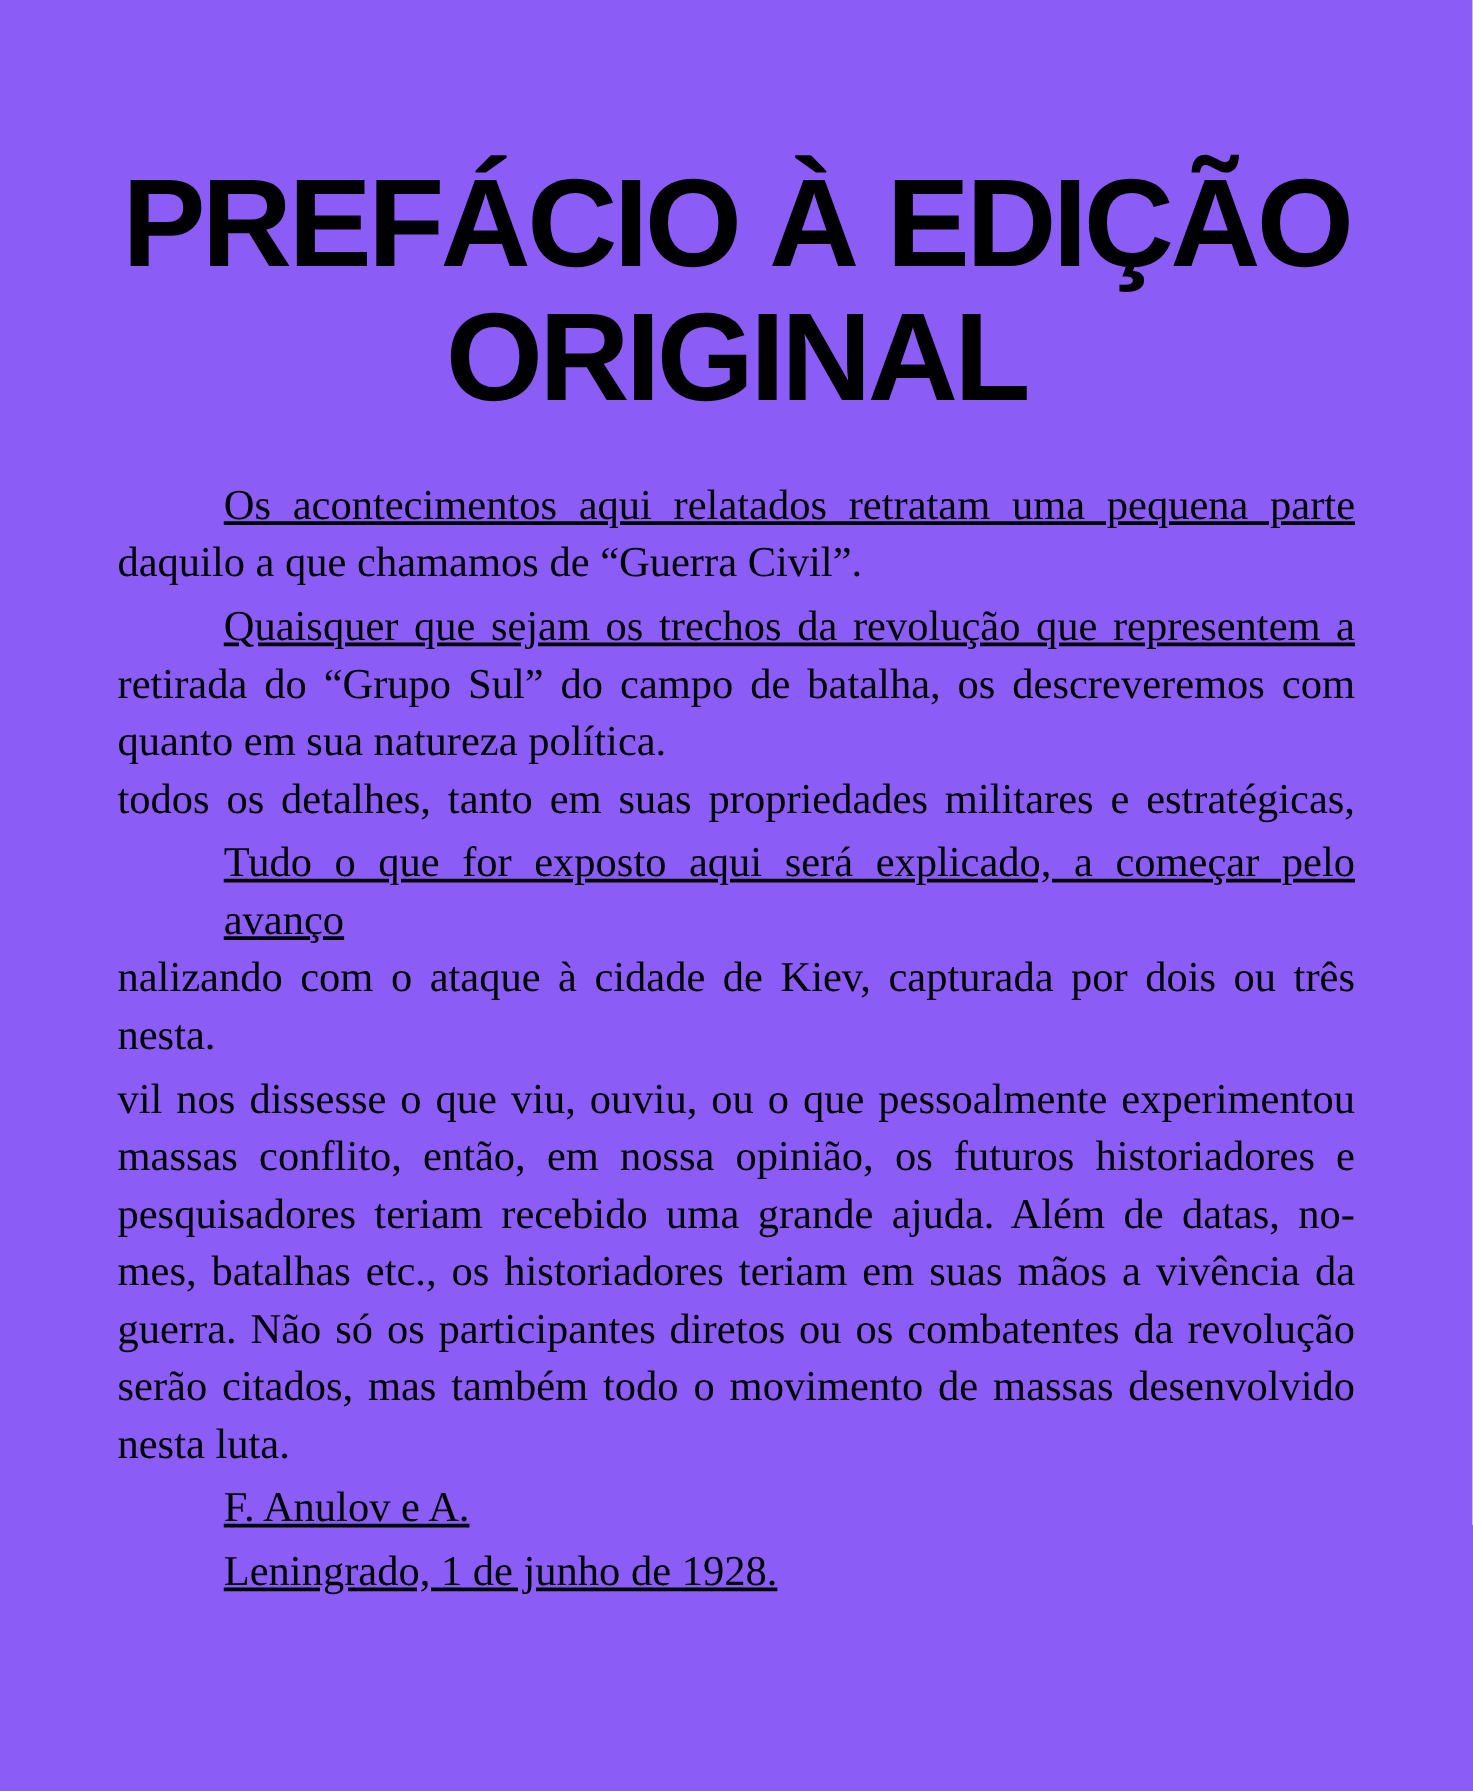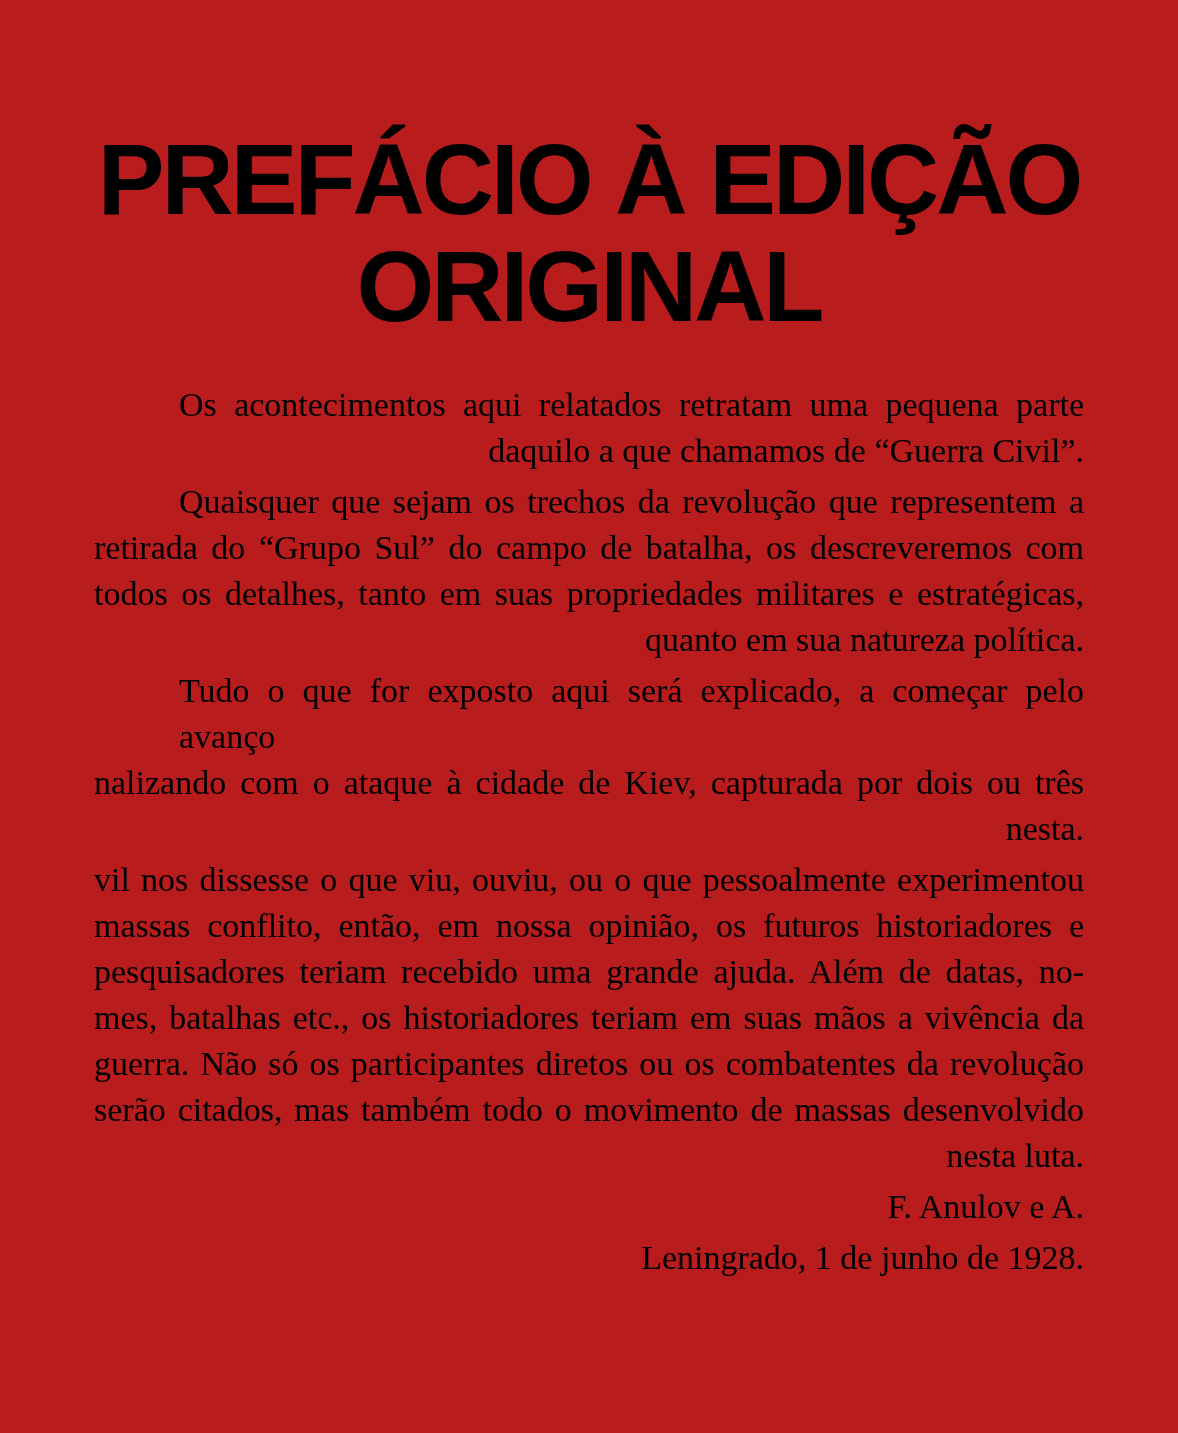--- a/index.html
+++ b/index.html
@@ -6,21 +6,21 @@
     margin: 0;
     padding: 0;
     background: #ffffff;
   }
   .page {
     position: relative;
     width: 1178px;
     height: 1433px;
     box-sizing: border-box;
     padding: 126px 94px 0 94px;
-    background: #b91c1c;
+    background: #8b5cf6;
     color: #000000;
     overflow: hidden;
   }
   .title {
     margin: 0 0 42px 0;
     font-family: "Liberation Sans", sans-serif;
     font-weight: bold;
     font-size: 100px;
     line-height: 107px;
     letter-spacing: -3px;
@@ -34,49 +34,50 @@
   .doc-body {
     font-family: "Liberation Serif", serif;
     font-size: 34px;
     line-height: 46px;
     color: #000000;
   }
   .para {
     margin: 0 0 5px 0;
   }
   .line {
-    text-align: right;
+    text-align: left;
     white-space: normal;
   }
   .line.just {
     text-align: justify;
     text-align-last: justify;
   }
   .line.indent {
     padding-left: 85px;
+    text-decoration: underline;
   }
 </style>
 </head>
 <body>
 
 <div class="page">
   <h1 class="title">
     <span class="title-line">PREFÁCIO À EDIÇÃO</span>
     <span class="title-line">ORIGINAL</span>
   </h1>
   <div class="doc-body">
       <div class="para">
         <div class="line indent just">Os acontecimentos aqui relatados retratam uma pequena parte</div>
         <div class="line">daquilo a que chamamos de “Guerra Civil”.</div>
       </div>
       <div class="para">
         <div class="line indent just">Quaisquer que sejam os trechos da revolução que representem a</div>
         <div class="line just">retirada do “Grupo Sul” do campo de batalha, os descreveremos com</div>
+        <div class="line">quanto em sua natureza política.</div>
         <div class="line just">todos os detalhes, tanto em suas propriedades militares e estratégicas,</div>
-        <div class="line">quanto em sua natureza política.</div>
       </div>
       <div class="para">
         <div class="line indent just">Tudo o que for exposto aqui será explicado, a começar pelo avanço</div>
         <div class="line just">nalizando com o ataque à cidade de Kiev, capturada por dois ou três</div>
         <div class="line">nesta.</div>
       </div>
       <div class="para">
         <div class="line just">vil nos dissesse o que viu, ouviu, ou o que pessoalmente experimentou</div>
         <div class="line just">massas conflito, então, em nossa opinião, os futuros historiadores e</div>
         <div class="line just">pesquisadores teriam recebido uma grande ajuda.  Além de datas, no-</div>

